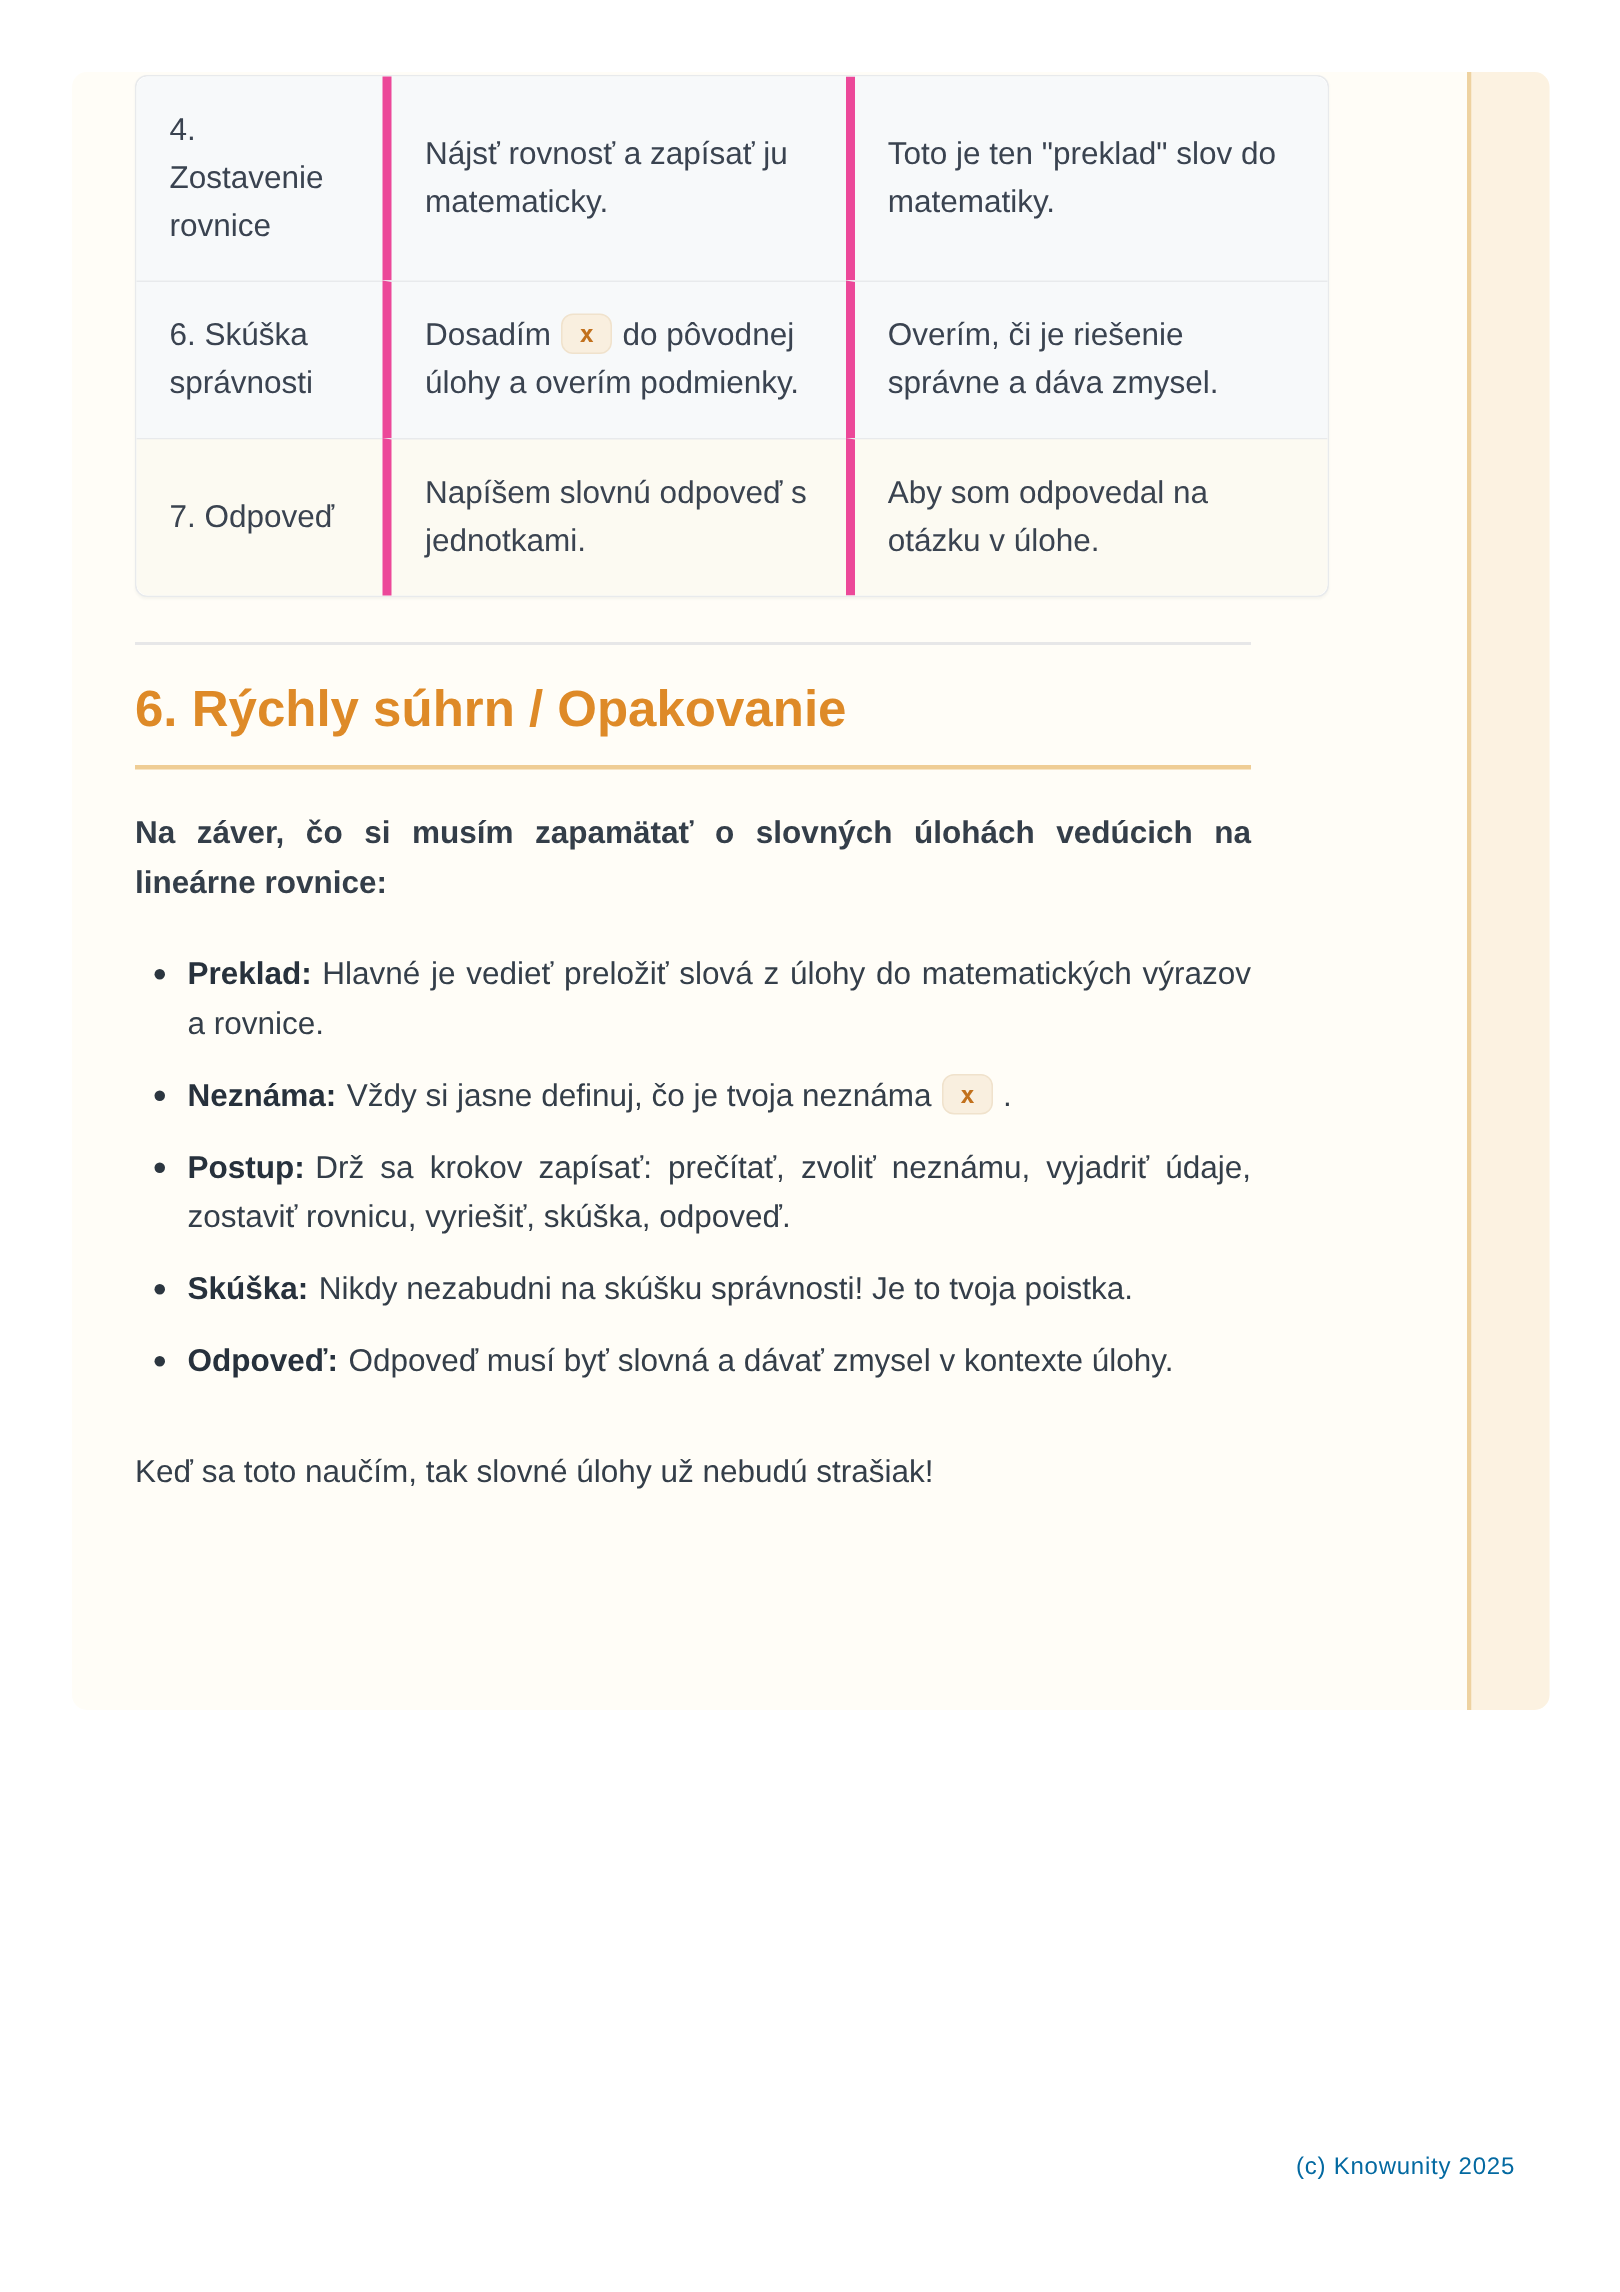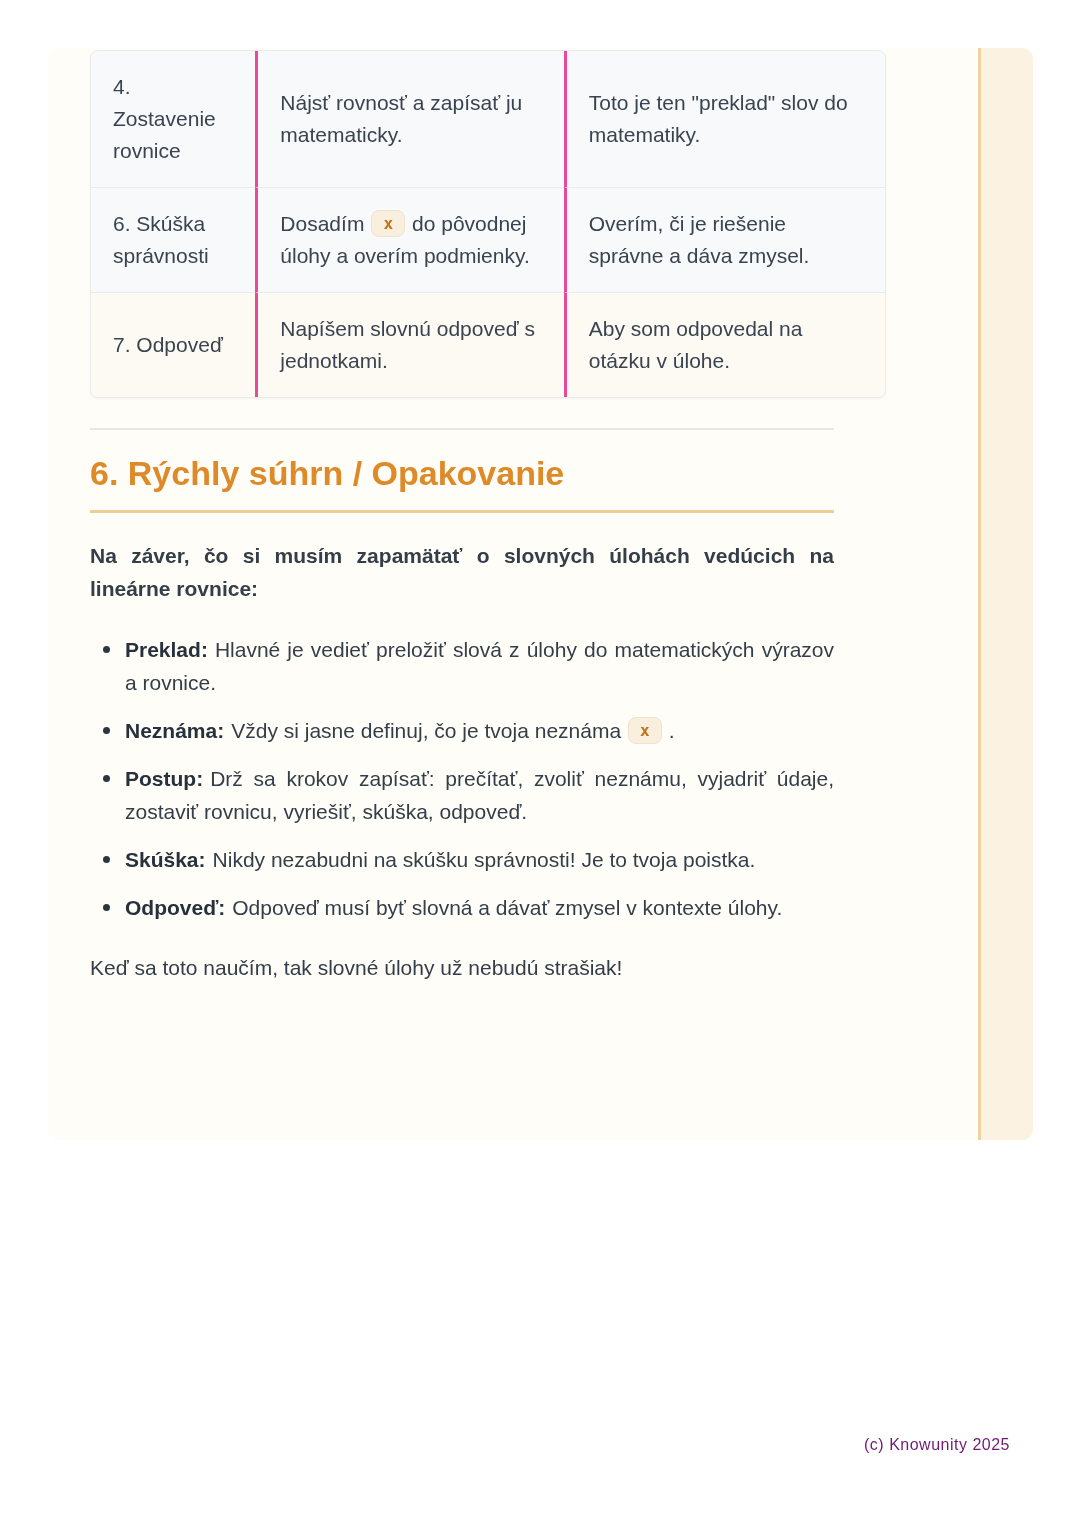--- a/index.html
+++ b/index.html
@@ -15,21 +15,21 @@
   .content { position:absolute; left:42px; top:0; width:744px; color:#343e49; }
 
   
   .steps-table { width:796px; margin-top:2px; border-collapse:separate; border-spacing:0;
                  background:#ffffff; border:1px solid #e8eaec; border-radius:8px;
                  box-shadow:0 1px 2px rgba(40,50,60,.05);
                  font-size:21px; line-height:32px; color:#3a4350; }
   .steps-table td { padding:20px 22px; vertical-align:middle;
                     border-top:1px solid #e8eaec; }
   .steps-table tr:first-child td { border-top:none; }
-  .steps-table td + td { border-left:3px solid #ec4899; }
+  .steps-table td + td { border-left:6px solid #ec4899; }
   .steps-table tr.cool td { background:#f7f9fa; }
   .steps-table tr.warm td { background:#fcfaf2; }
   .steps-table tr:first-child td:first-child { border-top-left-radius:8px; }
   .steps-table tr:first-child td:last-child  { border-top-right-radius:8px; }
   .steps-table tr:last-child td:first-child  { border-bottom-left-radius:8px; }
   .steps-table tr:last-child td:last-child   { border-bottom-right-radius:8px;margin-top:35px; }
   .col-step { width:154px; } .col-how { width:289px; } .col-why { width:301px; }
 
   
   .chip { display:inline-block; background:#f9efdf; border:1px solid #f0e2cc;
@@ -45,25 +45,25 @@
 
   .para { margin-top:26px; font-size:21px; line-height:33px; text-align:justify;font-weight:bold; }
 
   ul.summary { margin-top:28px; list-style:none; }
   ul.summary li { position:relative; padding-left:35px; margin-bottom:15px;
                   font-size:21px; line-height:33px; text-align:justify; }
   ul.summary li::before { content:""; position:absolute; left:13px; top:13px;
                           width:7px; height:7px; border-radius:50%; background:#2c3640; }
   .b-label { font-weight:bold; color:#27313c; margin-right:7px; }
 
-  .closing { margin-top:27px; font-size:21px; line-height:33px; }
+  .closing { margin-top:41px; font-size:21px; line-height:33px; }
 
   
   .footer { position:absolute; top:1436px; right:70px; font-size:16px;
-            color:#701a75; letter-spacing:.5px; }
+            color:#0369a1; letter-spacing:.5px; }
 </style>
 </head>
 <body>
 
 <div class="sheet">
   <div class="margin-strip"></div>
 
   <div class="content">
 
     <table class="steps-table">

